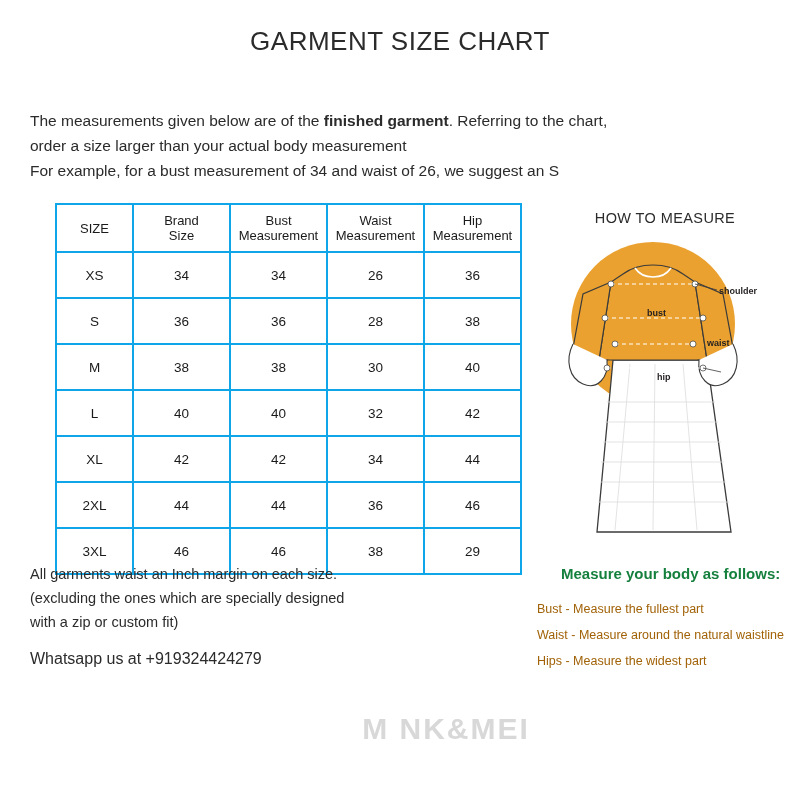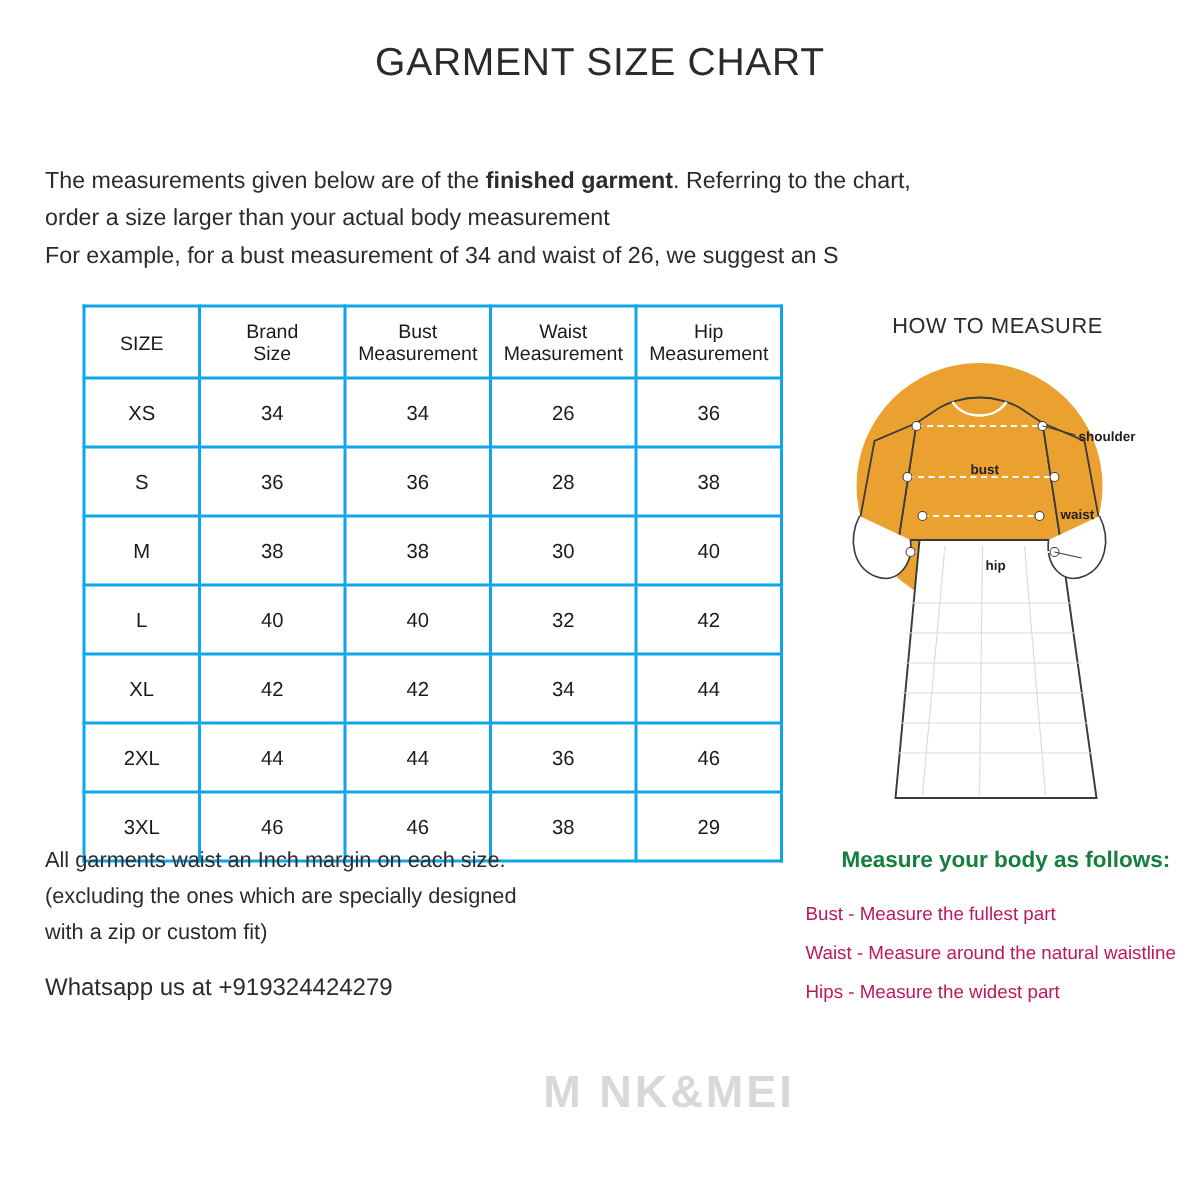--- a/index.html
+++ b/index.html
@@ -124,21 +124,21 @@
     color: #15803d;
     margin-left: 24px;
   }
   .measure-list {
     position: absolute;
     left: 537px;
     top: 596px;
     width: 262px;
     font-size: 12.5px;
     line-height: 26px;
-    color: #be185d;
+    color: #a16207;
   }
 
   
   .logo {
     position: absolute;
     left: 0;
     top: 712px;
     width: 800px;
     text-align: center;
     font-size: 30px;

